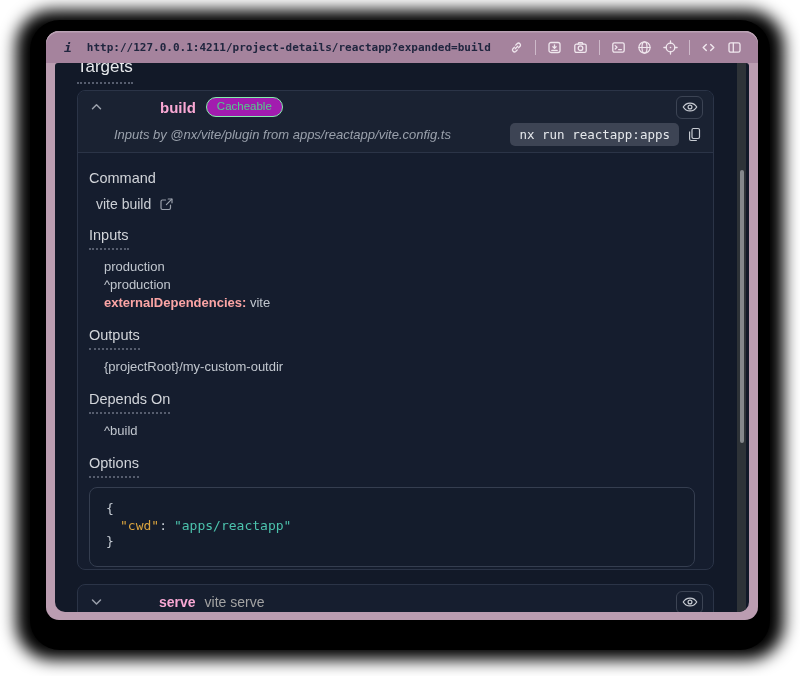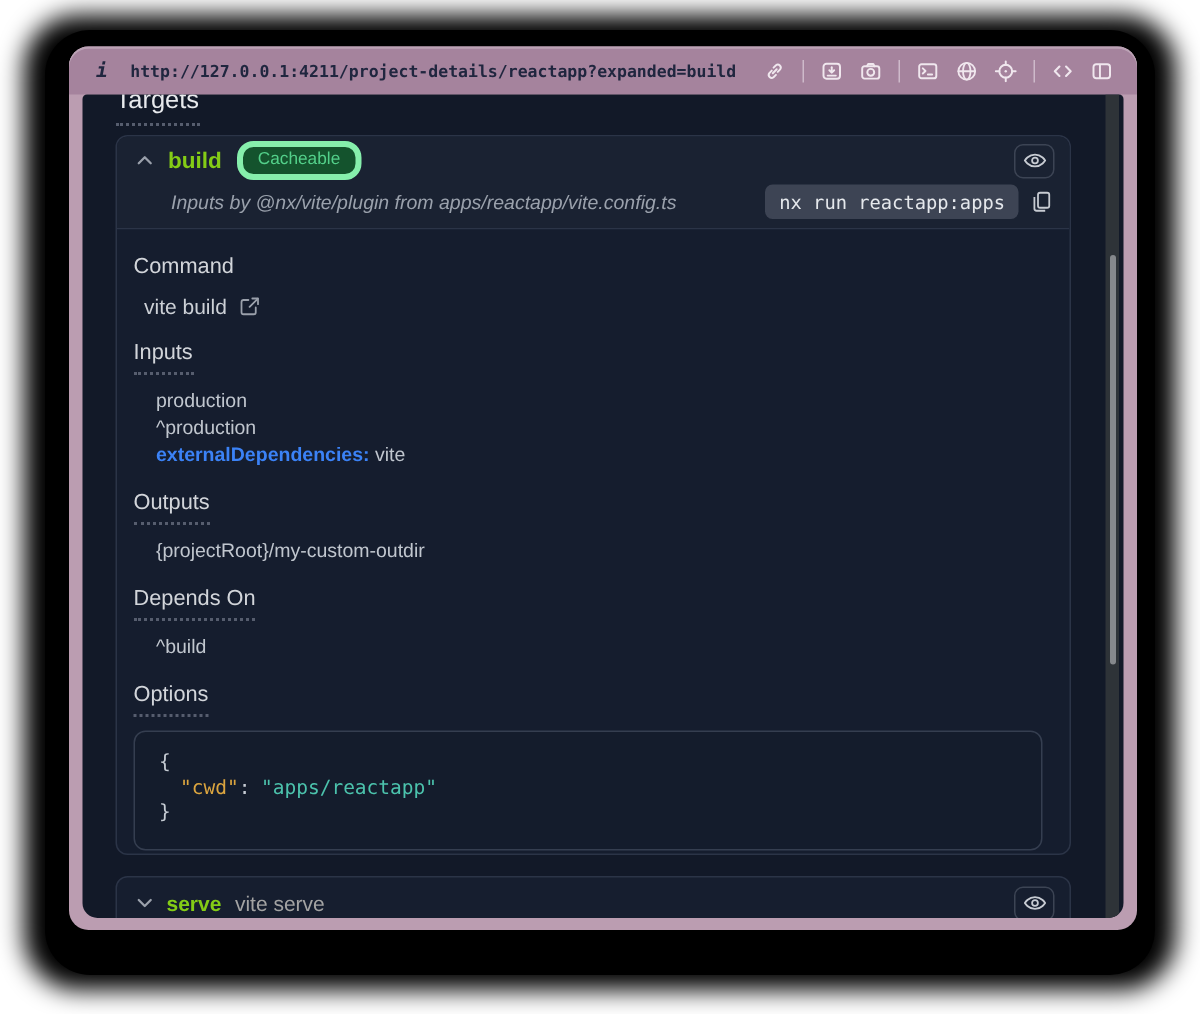--- a/index.html
+++ b/index.html
@@ -30,36 +30,36 @@
   .targets-h{position:absolute;top:-6px;left:22px;font-size:17px;font-weight:500;color:#e8eaed;}
   .dotted{display:inline-block;border-bottom:2px dotted #565d6e;padding-bottom:5px;}
   
   .card{position:absolute;left:22px;width:637px;background:#151d2e;border:1px solid #2b3447;
         border-radius:8px;box-sizing:border-box;}
   .card-build{top:27px;height:480px;}
   .card-serve{top:521px;height:62px;background:#161e2f;}
   .card-head{background:#1a2232;border-bottom:1px solid #2b3447;border-radius:7px 7px 0 0;padding:0 10px;}
   .head-row1{display:flex;align-items:center;height:32px;padding-left:3px;gap:10px;}
   .head-row2{display:flex;align-items:center;padding:0 2px 6px 26px;}
-  .target-name{font-size:15px;font-weight:700;color:#84cc16;}
-  .badge{font-size:11.5px;color:#53d08a;border:4px solid #86efac;background:#14532d;
+  .target-name{font-size:15px;font-weight:700;color:#f9a8d4;margin-left:48px;}
+  .badge{font-size:11.5px;color:#53d08a;border:1px solid #86efac;background:#a21caf;
          border-radius:11px;padding:2.5px 10px;line-height:1.2;}
   .eye-btn{margin-left:auto;width:27px;height:23px;border:1px solid #3c4454;border-radius:6px;
            display:flex;align-items:center;justify-content:center;background:transparent;cursor:pointer;}
   .created{font-style:italic;color:#9aa1ac;font-size:13px;}
   .chip{margin-left:auto;font-family:"DejaVu Sans Mono",monospace;font-size:12.5px;color:#e5e8ec;
         background:#3d4454;border-radius:5px;padding:4px 9px;white-space:nowrap;}
   .copy-btn{margin-left:9px;display:flex;cursor:pointer;background:none;border:none;padding:0;}
   .card-body{padding:2px 14px 0 11px;}
   .sec-h{margin-top:15px;font-size:14.5px;color:#d2d5da;}
   .sec-h.first{margin-top:15px;}
   .cmd-row{margin:10px 0 0 7px;display:flex;align-items:center;gap:9px;font-size:14px;color:#ccd0d6;}
   .mono{font-family:Liberation Sans, sans-serif;font-size:13px;color:#c0c6ce;}
   .mono-list{margin:8px 0 0 15px;line-height:18px;}
-  .mono-strong{font-weight:700;color:#3b82f6;}
+  .mono-strong{font-weight:700;color:#fca5a5;}
   .code-block{margin:9px 4px 0 0;border:1px solid #353e50;border-radius:8px;background:#141c2c;
               padding:13px 16px 15px;font-family:"DejaVu Sans Mono",monospace;font-size:13px;
               line-height:16.5px;color:#c6ccd4;}
   .json-indent{padding-left:14px;}
   .json-key{color:#dca53f;}
   .json-val{color:#4cc3ad;}
   .json-colon{margin-right:7px;color:#c6ccd4;}
   .serve-row{display:flex;align-items:center;height:34px;padding:0 10px 0 13px;gap:9px;}
   .serve-sub{font-size:14px;color:#a3a3a3;}
   .chev{display:flex;align-items:center;}

